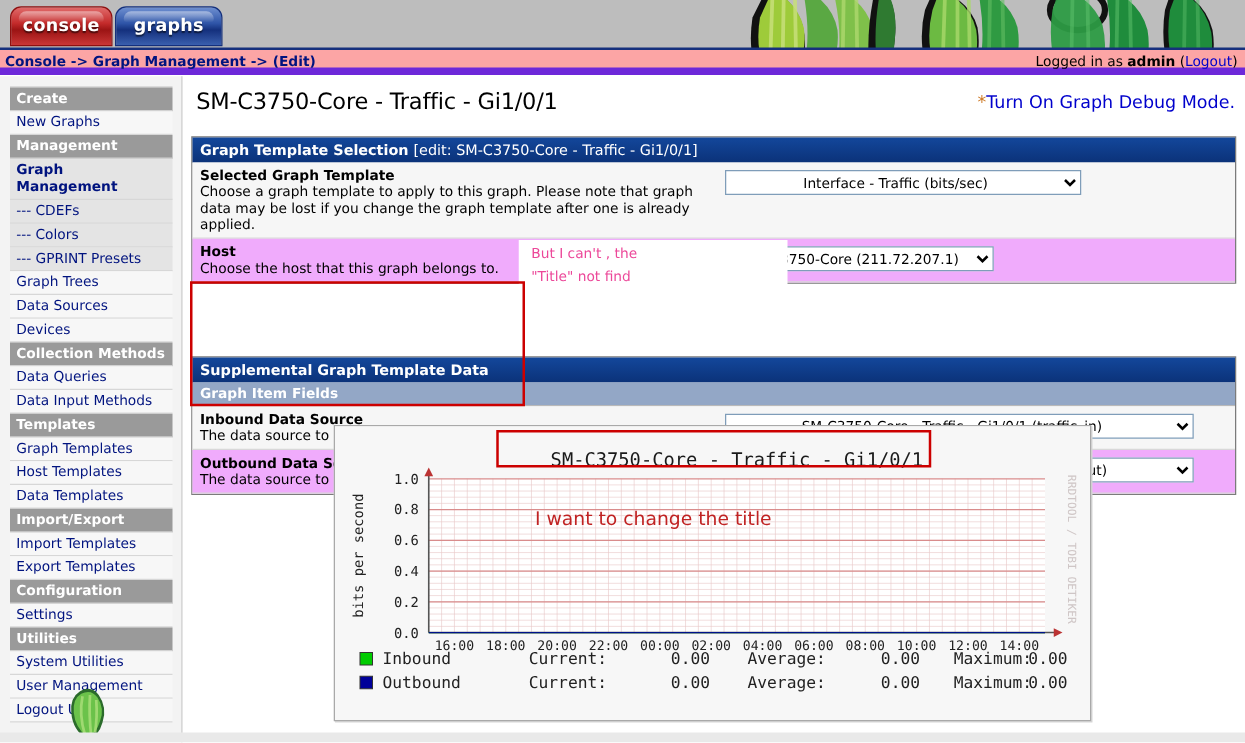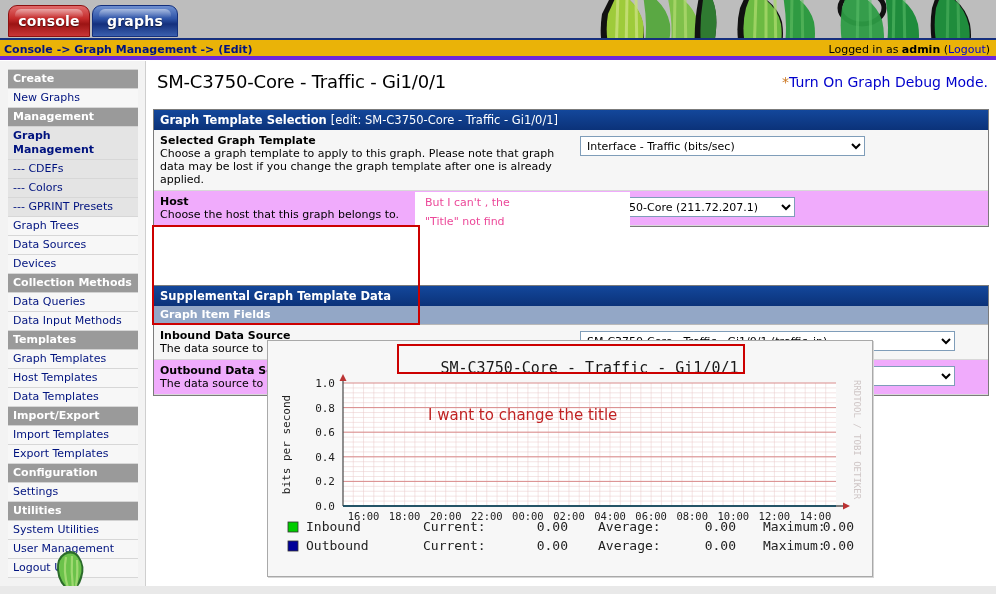--- a/index.html
+++ b/index.html
@@ -47,22 +47,22 @@
     border-radius:6px 6px 3px 3px;
     background: linear-gradient(to bottom, rgba(255,255,255,.45), rgba(255,255,255,0));
   }
   .banner-rule {
     position: absolute; left: 0; top: 38px; width: 996px; height: 2px; background: #16307d;
   }
 
   
   .crumbbar {
     position: absolute; left: 0; top: 40px; width: 996px; height: 20px;
-    background: #eab308;
-    border-bottom: 4px solid #6d28d9;
+    background: #fca5a5;
+    border-bottom: 6px solid #6d28d9;
   }
   .crumb {
     position: absolute; left: 4px; top: 3px;
     color: #00137f; font-size: 11px; font-weight: bold;
   }
   .crumb .sep { color: #00137f; font-weight: bold; }
   .loginfo {
     position: absolute; right: 6px; top: 3px; font-size: 11px; color: #000;
   }
   .loginfo b { color: #000; }
@@ -143,20 +143,21 @@
   .row .ctl { flex: 1; padding-top: 2px; }
 
   select {
     font-family: "DejaVu Sans","Liberation Sans",sans-serif;
     font-size: 11px;
     height: 20px;
     border: 1px solid #7f9db9;
     background: #ffffff;
     padding: 1px 2px;
     color: #000;
+    text-align: center;
   }
   .sel-wide { width: 285px; }
   .sel-host { width: 215px; }
   .sel-ds { width: 375px; }
 
   
   .panel2 { position: absolute; left: 6px; top: 224px; width: 836px; border: 1px solid #7b7b7b; }
 
   
   .graphbox {

